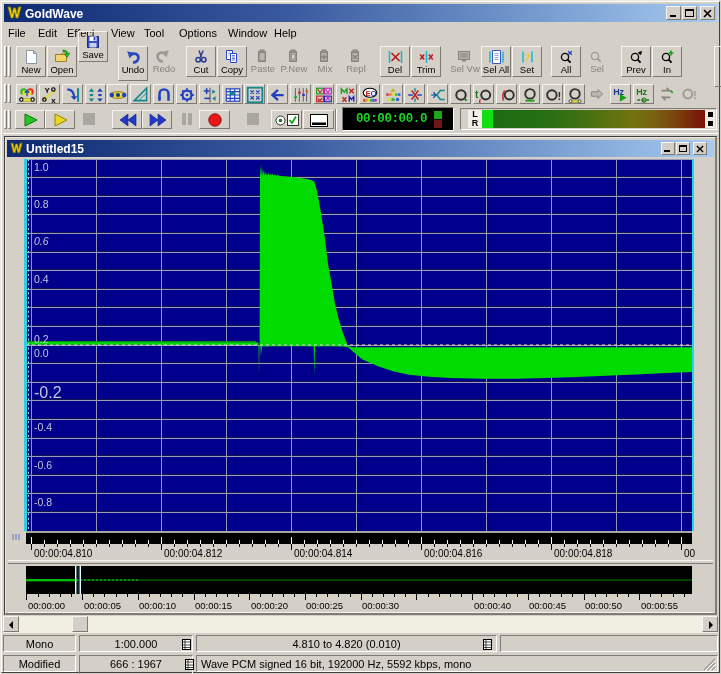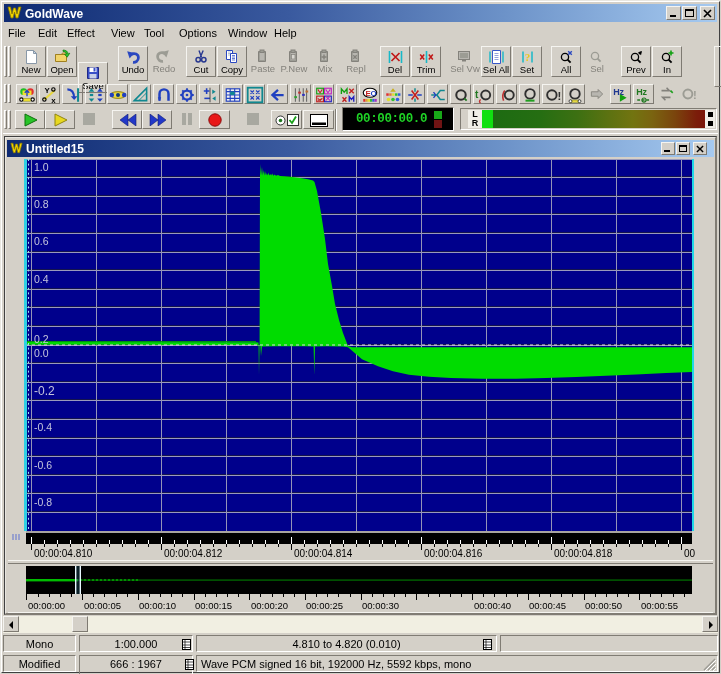--- a/index.html
+++ b/index.html
@@ -48,21 +48,21 @@
     <div class="lbl">New</div>
   </div>
 <div class="tbtn bevel" style="left:47px;top:46px;width:30px;height:31px;">
     <svg class="abs" style="left:6px;top:2px" width="17" height="16" viewBox="0 0 17 16">
       <path d="M1.5 5.5 h6 l1-1.5 h4 v2" fill="#f7e08a" stroke="#a08020"></path>
       <path d="M1.5 5.5 h11 v7 h-11 z" fill="#f2d46a" stroke="#a08020"></path>
       <path d="M9 1 c3 0 5 1.5 5 4 l1.8-.8 -2.6 4 -2.6-2.7 1.8-.5 c-.3-1.7-1.7-2.6-3.4-2.6 z" fill="#2fc22f" stroke="#0d7a0d" stroke-width="0.7"></path>
     </svg>
     <div class="lbl">Open</div>
   </div>
-<div class="tbtn bevel" style="left:78px;top:62px;width:30px;height:31px;">
+<div class="tbtn bevel" style="left:78px;top:31px;width:30px;height:31px;">
     <svg class="abs" style="left:6px;top:2px" width="17" height="16" viewBox="0 0 17 16">
       <path d="M2.5 2.5 h11 v11 h-11 z" fill="#3a50c8" stroke="#202888"></path>
       <rect x="4.5" y="2.5" width="7" height="4.5" fill="#fff"></rect>
       <rect x="8.5" y="3" width="2" height="3.5" fill="#3a50c8"></rect>
       <rect x="4.5" y="9" width="7" height="4.5" fill="#c8d0e8"></rect>
     </svg>
     <div class="lbl">Save</div>
   </div>
 <div class="tbtn bevel" style="left:118px;top:46px;width:30px;height:35px;">
     <svg class="abs" style="left:6px;top:2px" width="17" height="16" viewBox="0 0 17 16">
@@ -530,25 +530,25 @@
     <path d="M0 353.4 H666 M0 334.8 H666 M0 316.2 H666 M0 297.6 H666 M0 279.0 H666 M0 260.4 H666 M0 241.8 H666 M0 223.2 H666 M0 204.6 H666 M0 186.0 H666 M0 167.4 H666 M0 148.8 H666 M0 130.2 H666 M0 111.6 H666 M0 93.0 H666 M0 74.4 H666 M0 55.8 H666 M0 37.2 H666 M0 18.6 H666" stroke="#9a9abc" stroke-width="1" fill="none" shape-rendering="crispEdges"></path>
     <path d="M5.5 0 V372 M70.5 0 V372 M135.5 0 V372 M200.5 0 V372 M265.5 0 V372 M330.5 0 V372 M395.5 0 V372 M460.5 0 V372 M525.5 0 V372 M590.5 0 V372 M655.5 0 V372" stroke="#9494b8" stroke-width="1" fill="none" shape-rendering="crispEdges"></path>
     <polygon points="0.0,183.0 229.0,183.2 232.5,183.4 233.0,216.0 233.6,183.4 234.0,17.0 234.5,5.0 235.0,16.5 236.0,8.0 236.8,16.5 237.5,11.0 238.2,16.5 239.0,12.0 240.0,16.5 240.8,14.0 241.6,16.5 242.4,13.5 243.2,16.6 244.2,15.0 245.2,16.6 246.2,14.5 247.4,16.7 248.6,15.5 250.0,16.8 252.0,16.0 254.0,16.9 258.0,17.2 264.0,17.8 270.0,18.4 276.0,19.2 282.0,20.2 287.0,21.6 288.5,23.0 291.0,32.0 295.0,54.0 299.0,80.0 302.0,105.0 306.0,127.0 309.0,145.0 313.0,161.0 317.0,174.0 322.0,187.0 326.0,188.2 666.0,188.2 666.0,213.0 640.0,214.0 610.0,215.4 580.0,216.8 550.0,218.0 520.0,219.0 490.0,219.8 456.0,219.8 425.0,219.0 403.0,217.7 383.0,215.7 367.0,212.3 352.0,207.3 336.0,200.3 327.0,192.5 322.0,188.3 317.0,187.4 300.0,187.3 289.0,187.5 288.3,216.0 287.6,187.5 280.0,187.3 250.0,187.2 236.0,187.4 235.0,197.0 234.4,187.0 233.0,187.0 230.0,185.9 150.0,186.0 100.0,185.8 0.0,185.7" fill="#00dc00"></polygon>
     <path d="M0 182.6 H230" stroke="#00a000" stroke-width="1"></path>
     <path d="M0 186.0 H666" stroke="#d8d8e4" stroke-width="1" stroke-dasharray="3 3"></path>
     <path d="M0 0.5 H666" stroke="#9a9abc" stroke-width="1"></path>
     <path d="M2.5 0 V372" stroke="#9ce4f2" stroke-width="1" stroke-dasharray="2 2.6"></path>
   </svg>
 <div class="abs" style="left:34px;top:161px;font-size:10.5px;color:#c4c4dc;">1.0</div>
 <div class="abs" style="left:34px;top:198px;font-size:10.5px;color:#c4c4dc;">0.8</div>
-<div class="abs" style="left:34px;top:235px;font-size:10.5px;color:#c4c4dc;">0.6</div>
+<div class="abs" style="left:34px;top:235px;font-size:10.5px;color:#c4c4dc;font-style:italic;">0.6</div>
 <div class="abs" style="left:34px;top:273px;font-size:10.5px;color:#c4c4dc;">0.4</div>
 <div class="abs" style="left:34px;top:310px;font-size:10.5px;color:#c4c4dc;margin-top:23px;">0.2</div>
 <div class="abs" style="left:34px;top:347px;font-size:10.5px;color:#c4c4dc;">0.0</div>
-<div class="abs" style="left:34px;top:384px;font-size:12px;color:#c4c4dc;">-0.2</div>
+<div class="abs" style="left:34px;top:384px;font-size:16px;color:#c4c4dc;">-0.2</div>
 <div class="abs" style="left:34px;top:421px;font-size:10.5px;color:#c4c4dc;">-0.4</div>
 <div class="abs" style="left:34px;top:459px;font-size:10.5px;color:#c4c4dc;">-0.6</div>
 <div class="abs" style="left:34px;top:496px;font-size:10.5px;color:#c4c4dc;">-0.8</div>
 <div class="abs" style="left:24px;top:159px;width:3px;height:372px;background:#30d0e4;"></div>
 <div class="abs" style="left:692px;top:159px;width:2px;height:372px;background:#20d8e8;"></div>
 <div class="abs" style="left:26px;top:531px;width:666px;height:2px;background:#a8a4a0;"></div>
 <div class="abs" style="left:26px;top:533px;width:666px;height:11px;background:#000;"></div>
 <svg class="abs" shape-rendering="crispEdges" style="left:26px;top:533px" width="666" height="11" viewBox="0 0 666 11">
     <rect x="5" y="4" width="1" height="7" fill="#ffffff"></rect>
     <rect x="18" y="7" width="1" height="4" fill="#ffffff"></rect>

